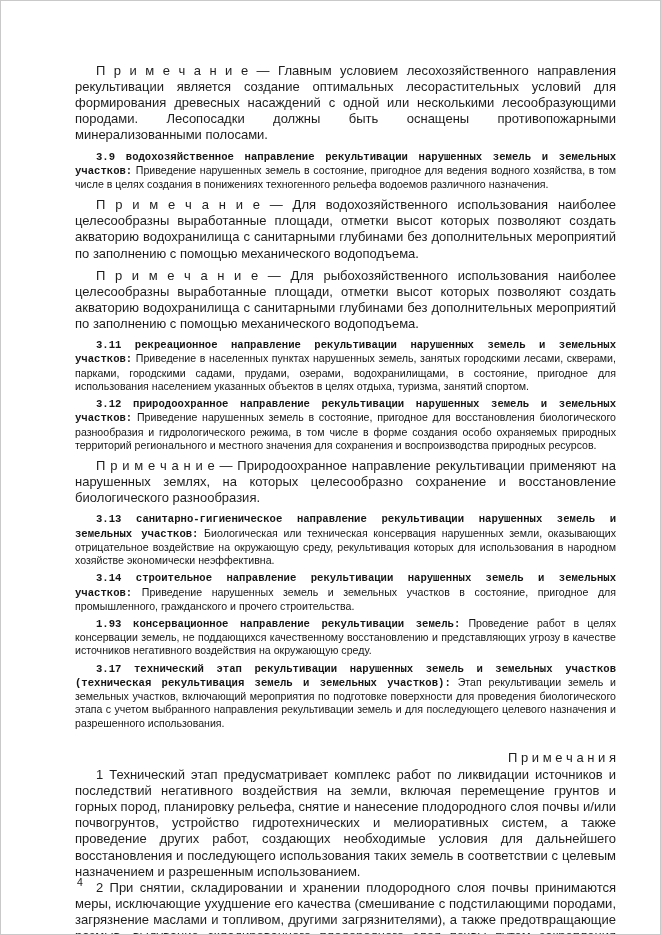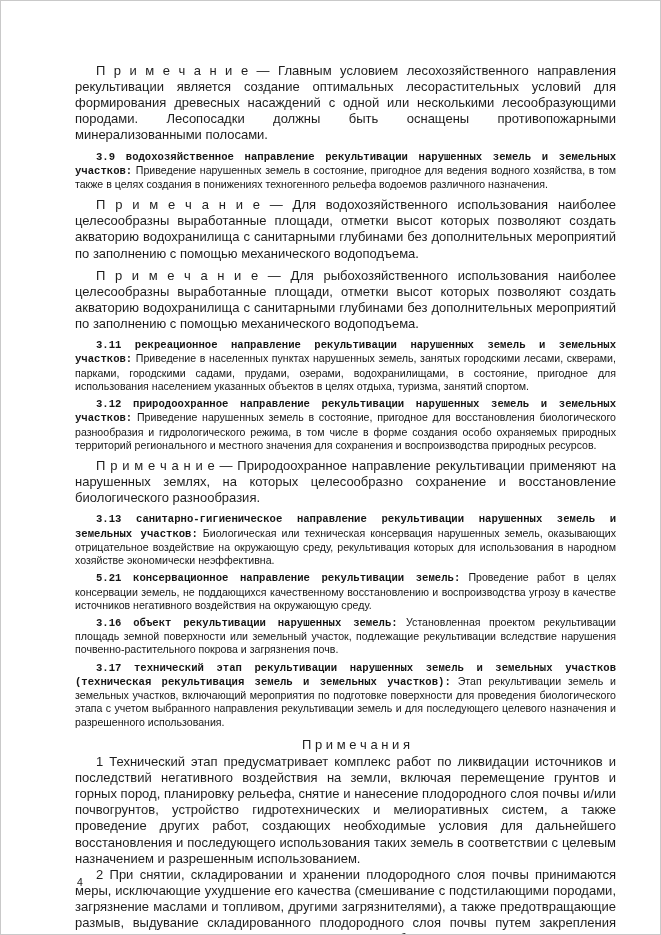--- a/index.html
+++ b/index.html
@@ -33,56 +33,56 @@
   .term .term-name { font-weight: bold; font-family: Liberation Mono, monospace; }
   .note {
     font-size: 13px;
     line-height: 1.24;
     text-align: justify;
     text-indent: 21px;
     margin: 6px 0 6px 0;
     color: #1d1d1d;
     hyphens: auto;
   }
-  .notes-head { margin-bottom: 1px; margin-top: 8px; text-align: center; }
+  .notes-head { margin-bottom: 1px; margin-top: 20px; text-align: right; }
   .note-item { margin: 0 0; }
   .page-num {
     position: absolute;
     left: 76px;
     bottom: 46px;
     font-size: 10.5px;
   }
 </style>
 </head>
 <body>
 
 <div class="page">
 
   <div class="content">
     <p class="note">П р и м е ч а н и е  — Главным условием лесохозяйственного направления рекультивации является создание оптимальных лесорастительных условий для формирования древесных насаждений с одной или несколькими лесообразующими породами. Лесопосадки должны быть оснащены противопожарными минерализованными полосами.</p>
 
-    <p class="term"><b class="term-name">3.9 водохозяйственное направление рекультивации нарушенных земель и земельных участков:</b><span class="term-def"> Приведение нарушенных земель в состояние, пригодное для ведения водного хозяйства, в том также в целях создания в понижениях техногенного рельефа водоемов различного назначения.</span></p>
+    <p class="term"><b class="term-name">3.9 водохозяйственное направление рекультивации нарушенных земель и земельных участков:</b><span class="term-def"> Приведение нарушенных земель в состояние, пригодное для ведения водного хозяйства, в том числе в целях создания в понижениях техногенного рельефа водоемов различного назначения.</span></p>
 
     <p class="note">П р и м е ч а н и е  — Для водохозяйственного использования наиболее целесообразны выработанные площади, отметки высот которых позволяют создать акваторию водохранилища с санитарными глубинами без дополнительных мероприятий по заполнению с помощью механического водоподъема.</p>
 
 
     <p class="note">П р и м е ч а н и е  — Для рыбохозяйственного использования наиболее целесообразны выработанные площади, отметки высот которых позволяют создать акваторию водохранилища с санитарными глубинами без дополнительных мероприятий по заполнению с помощью механического водоподъема.</p>
 
     <p class="term"><b class="term-name">3.11 рекреационное направление рекультивации нарушенных земель и земельных участков:</b><span class="term-def"> Приведение в населенных пунктах нарушенных земель, занятых городскими лесами, скверами, парками, городскими садами, прудами, озерами, водохранилищами, в состояние, пригодное для использования населением указанных объектов в целях отдыха, туризма, занятий спортом.</span></p>
 
     <p class="term"><b class="term-name">3.12 природоохранное направление рекультивации нарушенных земель и земельных участков:</b><span class="term-def"> Приведение нарушенных земель в состояние, пригодное для восстановления биологического разнообразия и гидрологического режима, в том числе в форме создания особо охраняемых природных территорий регионального и местного значения для сохранения и воспроизводства природных ресурсов.</span></p>
 
     <p class="note">П р и м е ч а н и е  — Природоохранное направление рекультивации применяют на нарушенных землях, на которых целесообразно сохранение и восстановление биологического разнообразия.</p>
 
-    <p class="term"><b class="term-name">3.13 санитарно-гигиеническое направление рекультивации нарушенных земель и земельных участков:</b><span class="term-def"> Биологическая или техническая консервация нарушенных земель, оказывающих отрицательное воздействие на окружающую среду, рекультивация которых для использования в народном хозяйстве экономически неэффективна.</span></p>
+    <p class="term"><b class="term-name">3.13 санитарно-гигиеническое направление рекультивации нарушенных земель и земельных участков:</b><span class="term-def"> Биологическая или техническая консервация нарушенных земли, оказывающих отрицательное воздействие на окружающую среду, рекультивация которых для использования в народном хозяйстве экономически неэффективна.</span></p>
 
+    <p class="term"><b class="term-name">3.14 строительное направление рекультивации нарушенных земель и земельных участков:</b><span class="term-def"> Приведение нарушенных земель и земельных участков в состояние, пригодное для промышленного, гражданского и прочего строительства.</span></p>
 
-    <p class="term"><b class="term-name">5.21 консервационное направление рекультивации земель:</b><span class="term-def"> Проведение работ в целях консервации земель, не поддающихся качественному восстановлению и воспроизводства угрозу в качестве источников негативного воздействия на окружающую среду.</span></p>
+    <p class="term"><b class="term-name">1.93 консервационное направление рекультивации земель:</b><span class="term-def"> Проведение работ в целях консервации земель, не поддающихся качественному восстановлению и представляющих угрозу в качестве источников негативного воздействия на окружающую среду.</span></p>
 
-    <p class="term"><b class="term-name">3.16 объект рекультивации нарушенных земель:</b><span class="term-def"> Установленная проектом рекультивации площадь земной поверхности или земельный участок, подлежащие рекультивации вследствие нарушения почвенно-растительного покрова и загрязнения почв.</span></p>
 
     <p class="term"><b class="term-name">3.17 технический этап рекультивации нарушенных земель и земельных участков (техническая рекультивация земель и земельных участков):</b><span class="term-def"> Этап рекультивации земель и земельных участков, включающий мероприятия по подготовке поверхности для проведения биологического этапа с учетом выбранного направления рекультивации земель и для последующего целевого назначения и разрешенного использования.</span></p>
 
     <p class="note notes-head">П р и м е ч а н и я</p>
 
     <p class="note note-item">1 Технический этап предусматривает комплекс работ по ликвидации источников и последствий негативного воздействия на земли, включая перемещение грунтов и горных пород, планировку рельефа, снятие и нанесение плодородного слоя почвы и/или почвогрунтов, устройство гидротехнических и мелиоративных систем, а также проведение других работ, создающих необходимые условия для дальнейшего восстановления и последующего использования таких земель в соответствии с целевым назначением и разрешенным использованием.</p>
 
     <p class="note note-item">2 При снятии, складировании и хранении плодородного слоя почвы принимаются меры, исключающие ухудшение его качества (смешивание с подстилающими породами, загрязнение маслами и топливом, другими загрязнителями), а также предотвращающие размыв, выдувание складированного плодородного слоя почвы путем закрепления поверхности отвала посевом трав или другими способами.</p>
   </div>
 

